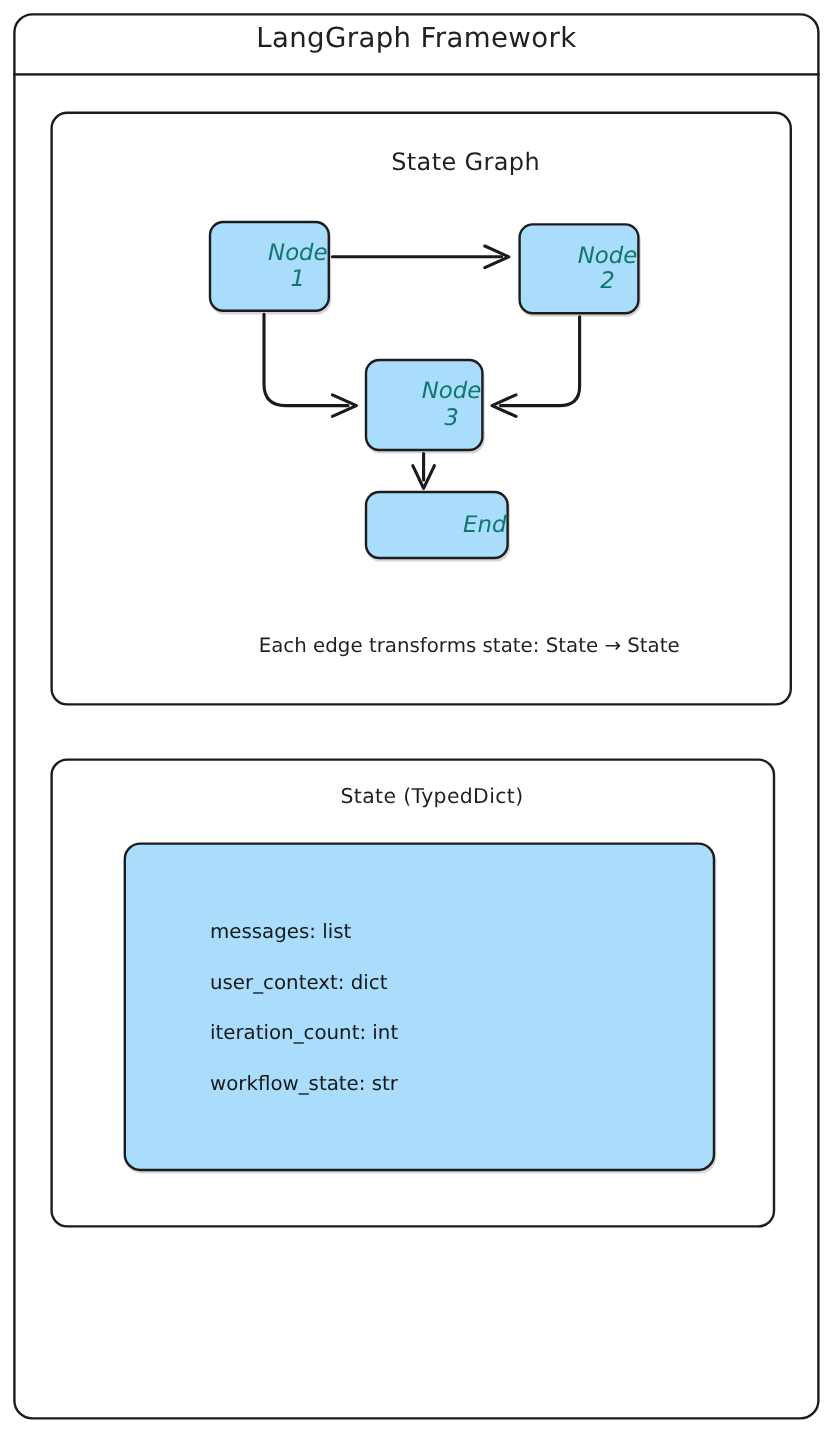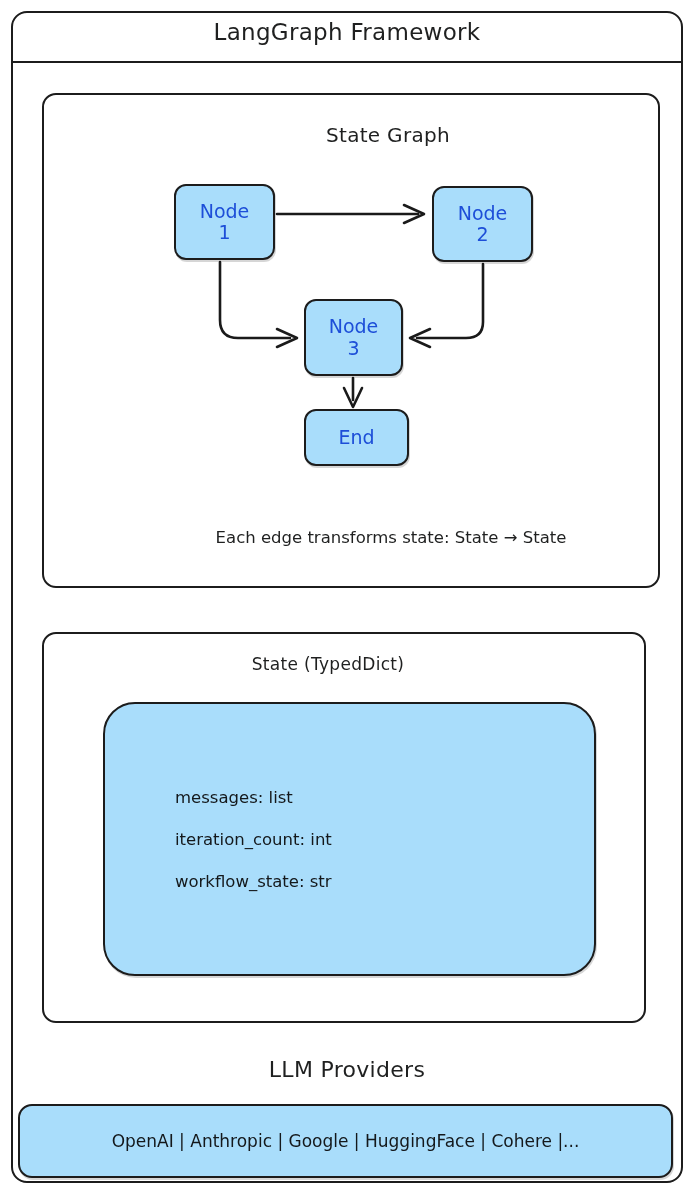--- a/index.html
+++ b/index.html
@@ -83,69 +83,70 @@
 
   
   .node {
     position: absolute;
     box-sizing: border-box;
     background: #a9ddfb;
     border: 2.4px solid #1c1c1c;
     border-radius: 12px;
     display: flex;
     align-items: center;
-    justify-content: center;
+    justify-content: flex-end;
     text-align: center;
     line-height: 1.12;
     font-size: 19px;
-    color: #1d4ed8;
+    color: #0f766e;
     box-shadow: 1px 2px 0 rgba(0,0,0,.16);
+    font-style: italic;
   }
   .node span { display: block; }
 
   #node-1 { left: 174px; top: 184px; width: 101px; height: 76px; }
   #node-2 { left: 432px; top: 186px; width: 101px; height: 76px; }
   #node-3 { left: 304px; top: 299px; width: 99px;  height: 77px; }
-  #node-end { left: 304px; top: 409px; width: 105px; height: 57px; }
+  #node-end { left: 304px; top: 409px; width: 120px; height: 57px; }
 
   
   #graph-caption {
     position: absolute;
     left: 42px;
     top: 528px;
     width: 698px;
     text-align: center;
     font-size: 16.5px;
     white-space: nowrap;
   }
 
   
   #state-frame {
     left: 42px;
     top: 632px;
     width: 604px;
     height: 391px;
   }
   #state-title {
-    left: 26px;
+    left: 58px;
     top: 654px;
     width: 604px;
     font-size: 17px;
   }
 
   #state-box {
     position: absolute;
     left: 103px;
     top: 702px;
     width: 493px;
     height: 274px;
     box-sizing: border-box;
     background: #a9ddfb;
     border: 2.4px solid #1c1c1c;
-    border-radius: 32px;
+    border-radius: 14px;
     box-shadow: 1px 2px 0 rgba(0,0,0,.16);
     display: flex;
     flex-direction: column;
     justify-content: center;
     padding-left: 70px;
   }
   .state-field {
     font-size: 16.5px;
     color: #14181b;
     margin: 11.5px 0;
@@ -267,23 +268,20 @@
     </div>
   </div>
 
   <div id="graph-caption">Each edge transforms state: State → State</div>
 
   <div class="frame" id="state-frame"></div>
   <div class="frame-title" id="state-title">State (TypedDict)</div>
 
   <div id="state-box">
     <div class="state-field">messages: list</div>
+    <div class="state-field">user_context: dict</div>
     <div class="state-field">iteration_count: int</div>
     <div class="state-field">workflow_state: str</div>
   </div>
 
-  <div class="frame-title" id="llm-title">LLM Providers</div>
-
-  <div id="llm-bar">
-    <span id="llm-providers-text">OpenAI | Anthropic | Google | HuggingFace | Cohere |...</span>
-  </div>
+
 
 </div>
 
 </body></html>

